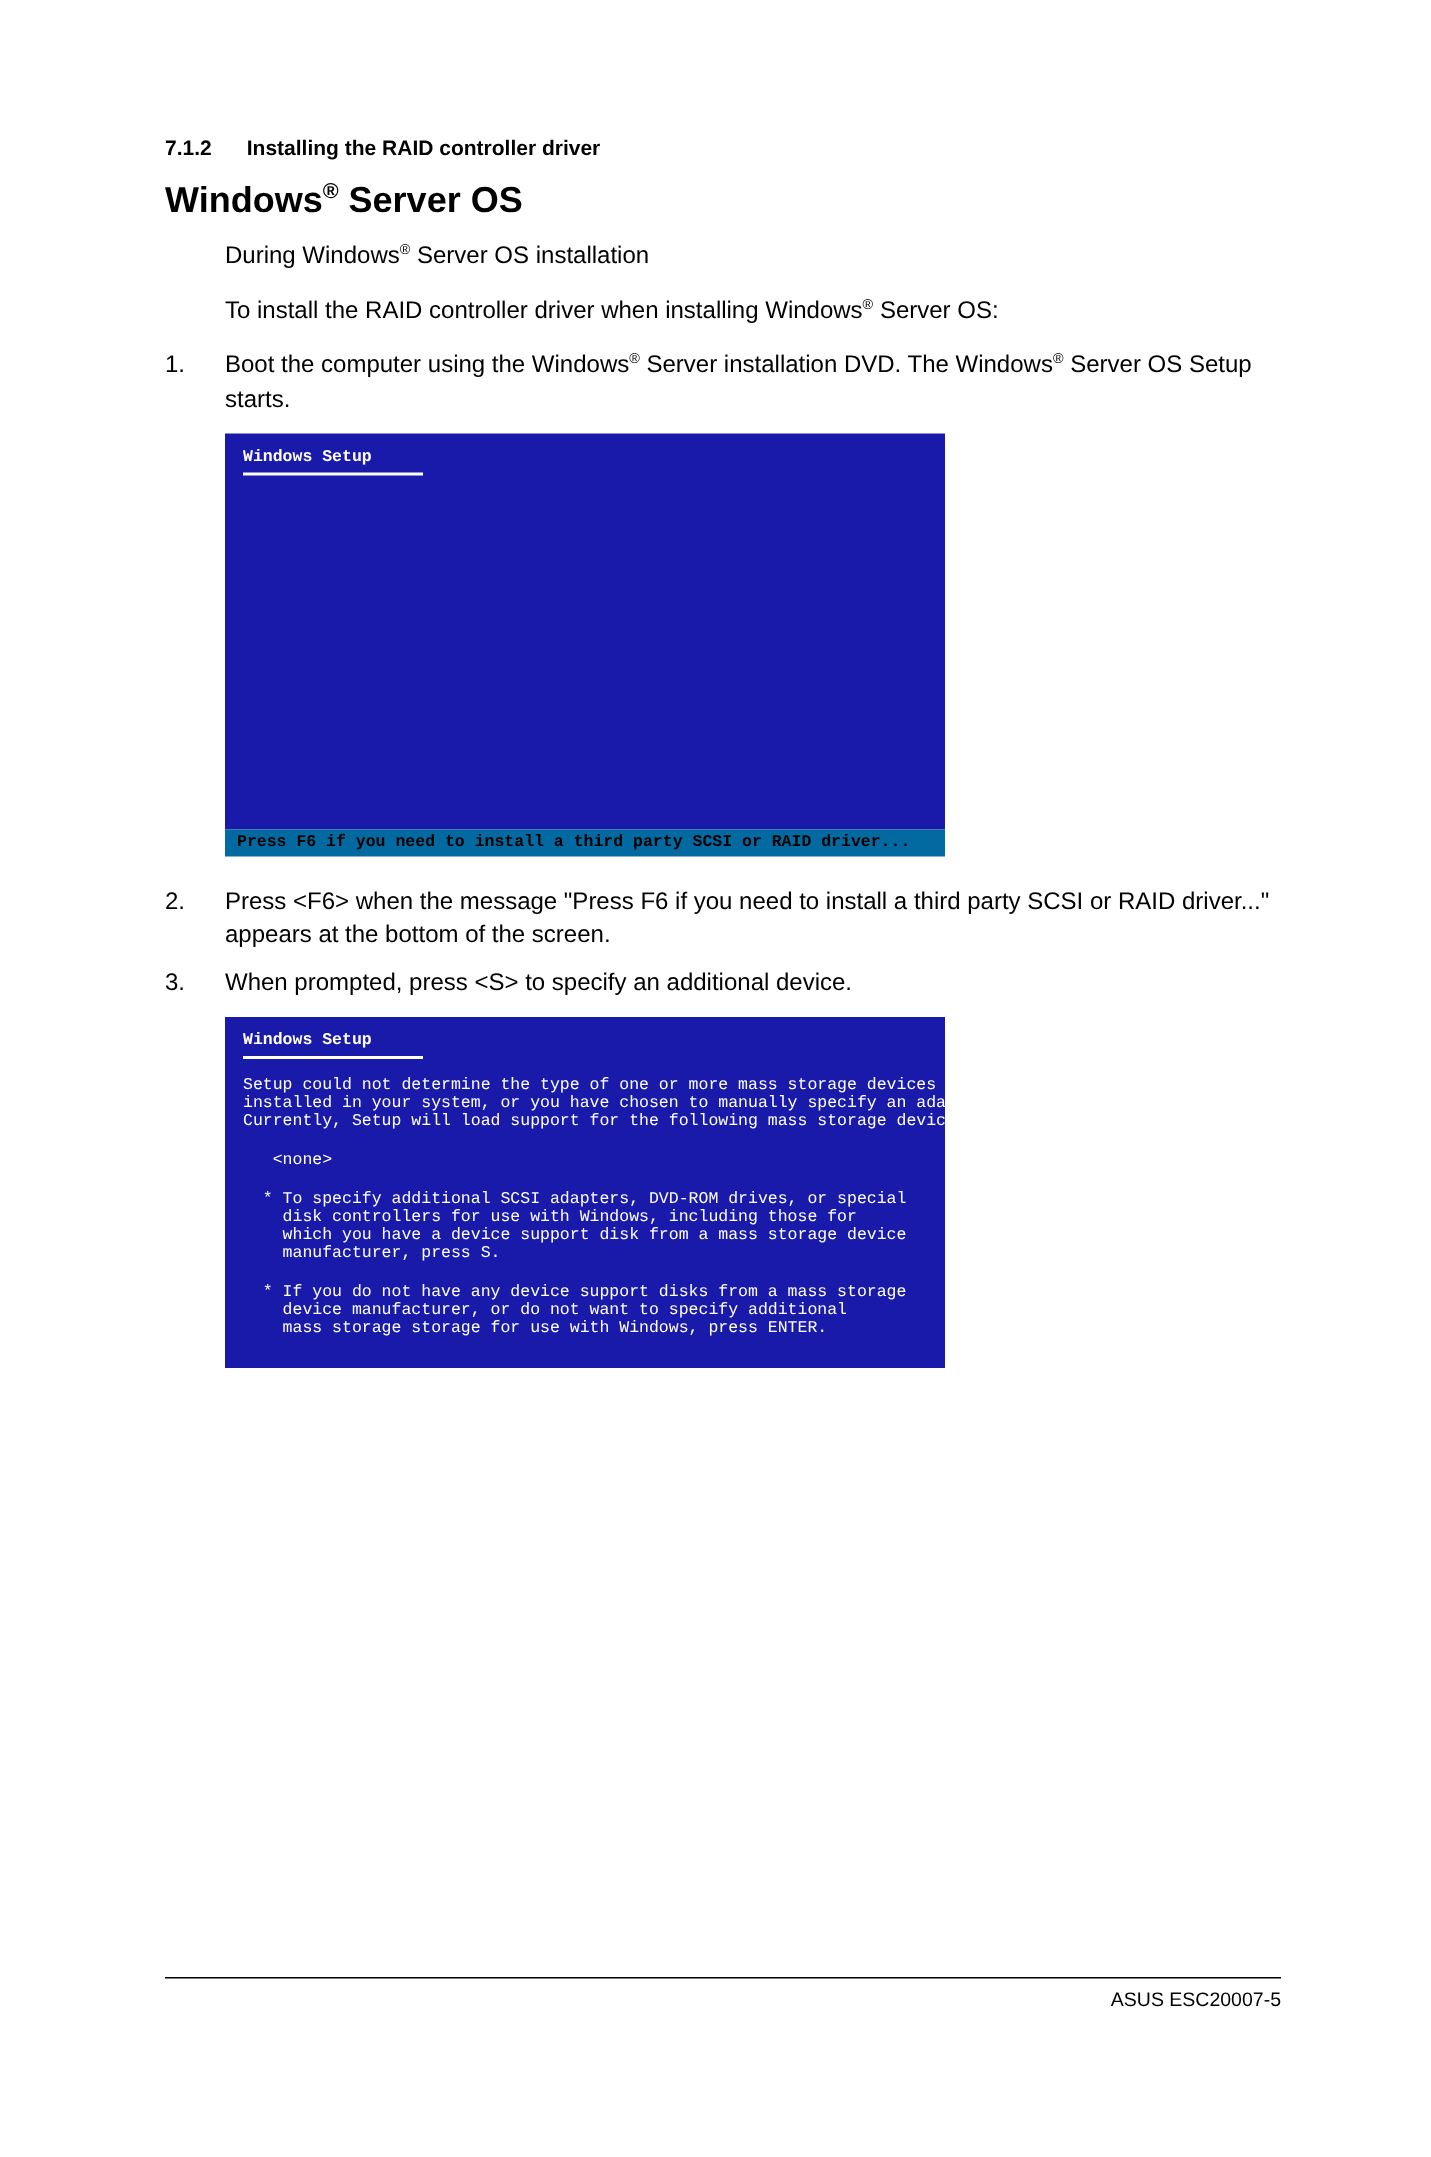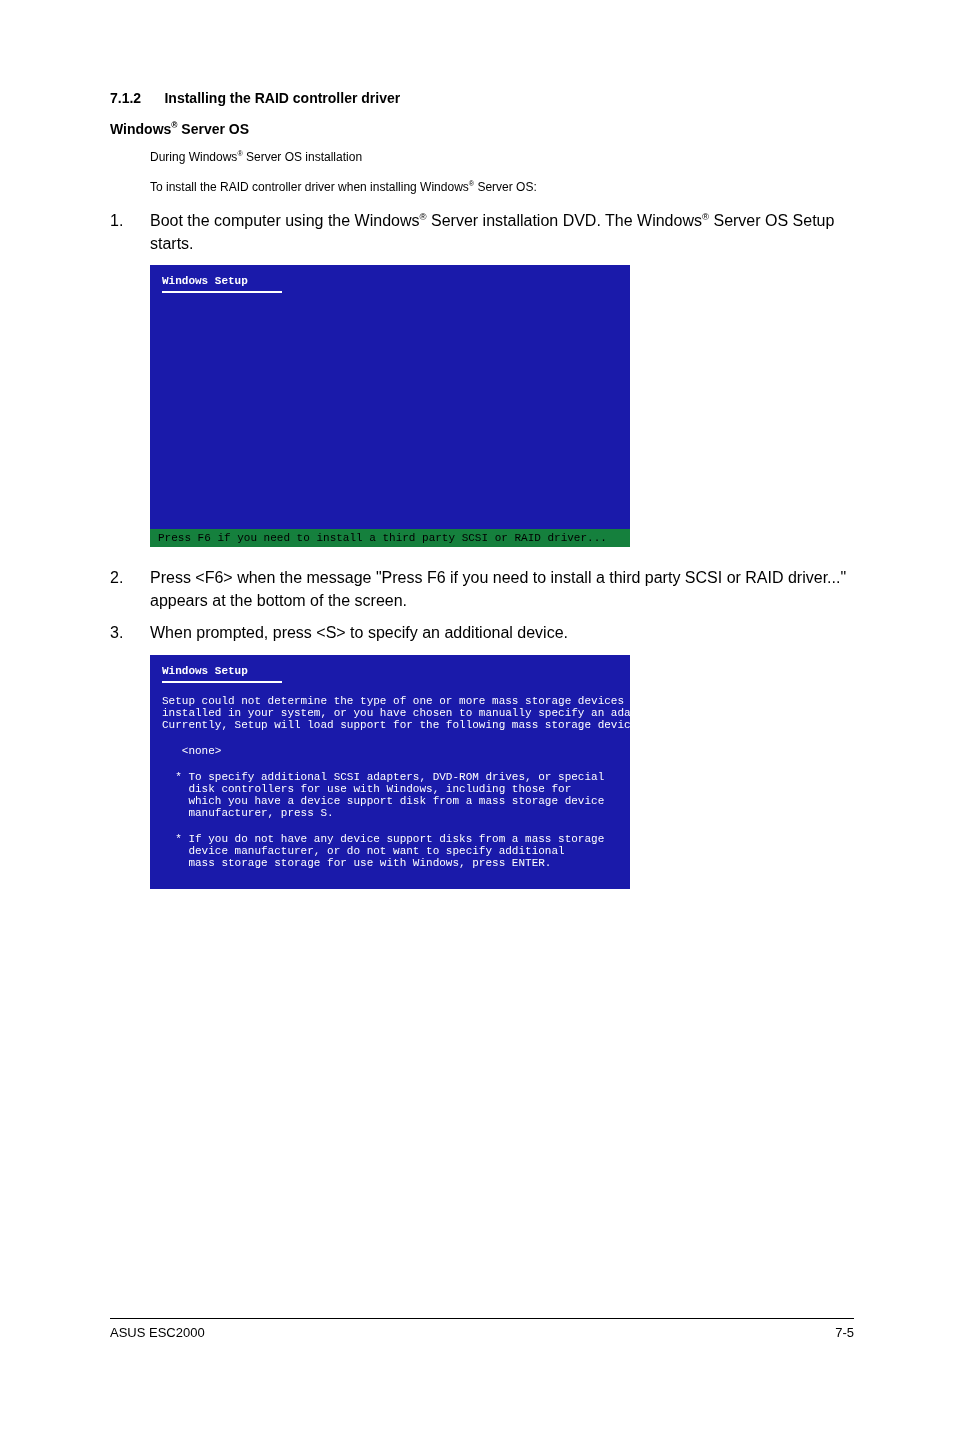--- a/index.html
+++ b/index.html
@@ -15,31 +15,31 @@
     box-sizing: border-box;
     min-height: 1370px;
     position: relative;
   }
   .h-section {
     font-size: 14px;
     font-weight: bold;
     margin-bottom: 14px;
   }
   .h-sub {
-    font-size: 14px;
+    font-size: 24px;
     font-weight: bold;
     margin-bottom: 12px;
   }
   .sup {
     font-size: 0.6em;
     vertical-align: super;
   }
   .indent-block {
     margin-left: 40px;
-    font-size: 12px;
+    font-size: 16px;
     line-height: 1.4;
     margin-bottom: 14px;
   }
   .num-item {
     display: flex;
     font-size: 16px;
     line-height: 1.4;
     margin-bottom: 10px;
   }
   .num-item .num { width: 40px; flex-shrink:0; }
@@ -65,41 +65,41 @@
     text-align: right;
   }
   .ss-underline {
     width: 120px;
     height: 2px;
     background: #ffffff;
     margin-top:2px;
     margin-bottom: 6px;
   }
   .ss-footer {
-    background: #15803d;
+    background: #0369a1;
     color: #000000;
     padding: 3px 8px;
-    font-weight: normal;
+    font-weight: bold;
   }
   .ss1-spacer {
     height: 220px;
   }
   .ss-text-line {
     white-space: pre;
   }
   .page-footer {
     position: absolute;
     bottom: 30px;
     left: 110px;
     right: 100px;
     border-top: 1px solid #000000;
     padding-top: 6px;
     font-size: 13px;
     display:flex;
-    justify-content: space-between;
+    justify-content: flex-end;
   }
 </style>
 </head>
 <body>
 
 <div class="page">
 
   <div class="h-section">
     <span>7.1.2</span>
     &nbsp;&nbsp;&nbsp;&nbsp;

